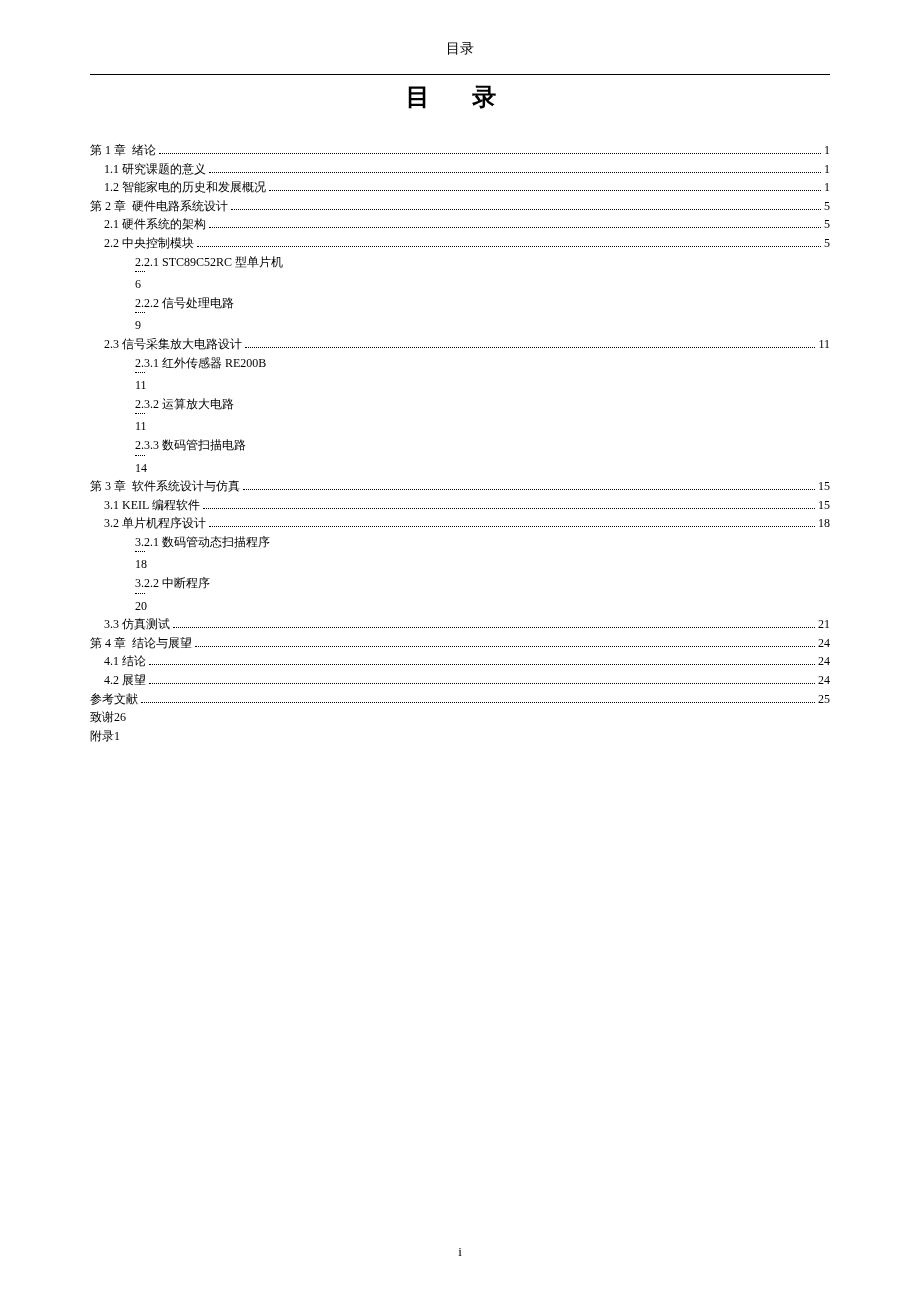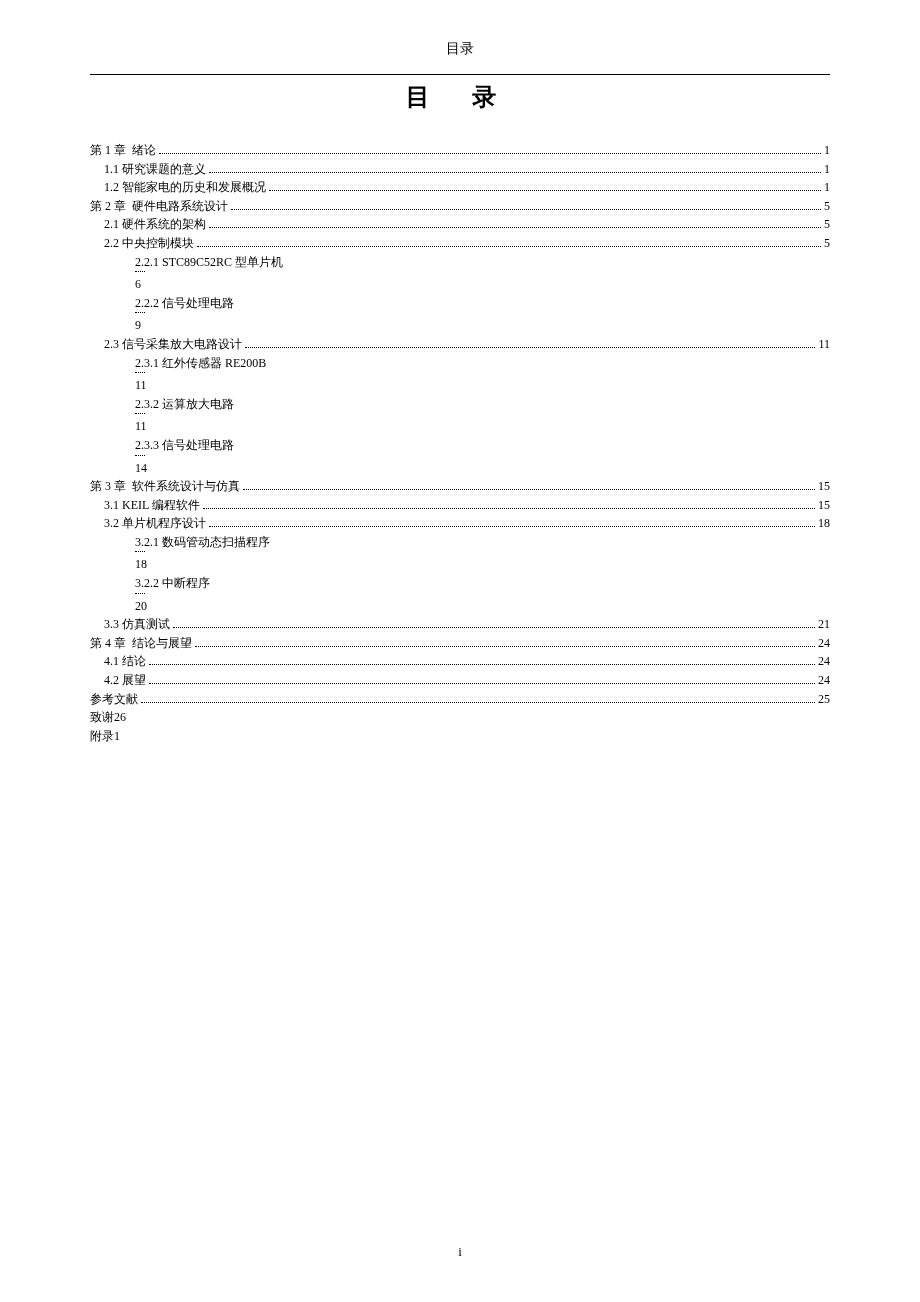--- a/index.html
+++ b/index.html
@@ -121,21 +121,21 @@
         <span class="toc-label">2.3.1 红外传感器 RE200B</span>
         <span class="toc-dots"></span>
         <span class="toc-page">11</span>
       </div>
       <div class="toc-row indent-2">
         <span class="toc-label">2.3.2 运算放大电路</span>
         <span class="toc-dots"></span>
         <span class="toc-page">11</span>
       </div>
       <div class="toc-row indent-2">
-        <span class="toc-label">2.3.3 信号处理电路</span>
+        <span class="toc-label">2.3.3 数码管扫描电路</span>
         <span class="toc-dots"></span>
         <span class="toc-page">14</span>
       </div>
       <div class="toc-row indent-0">
         <span class="toc-label">第 3 章  软件系统设计与仿真</span>
         <span class="toc-dots"></span>
         <span class="toc-page">15</span>
       </div>
       <div class="toc-row indent-1">
         <span class="toc-label">3.1 KEIL 编程软件</span>

